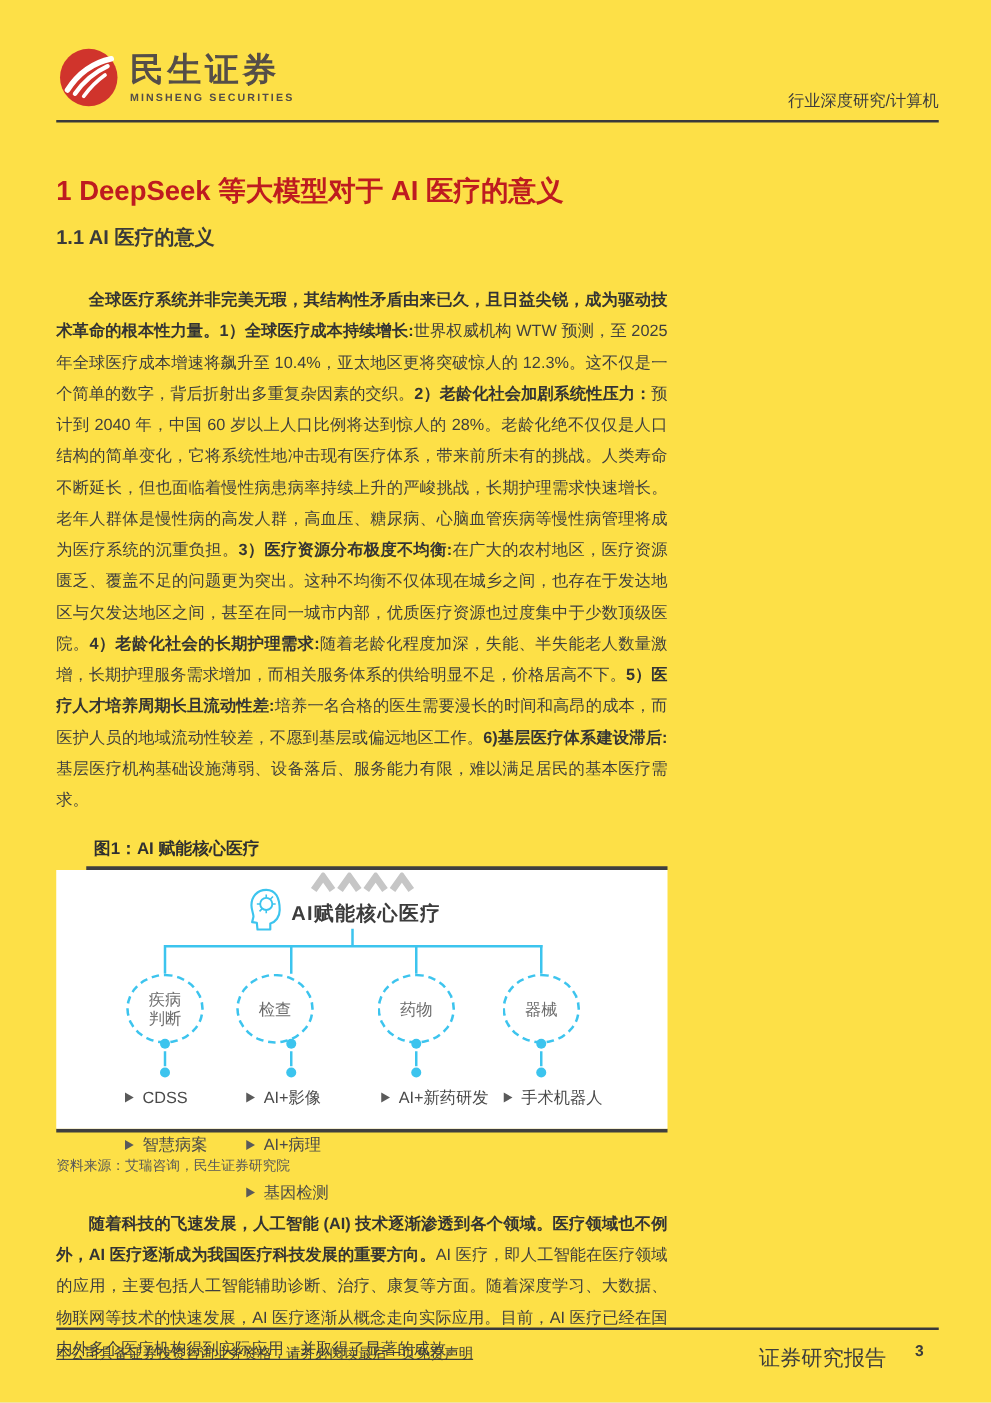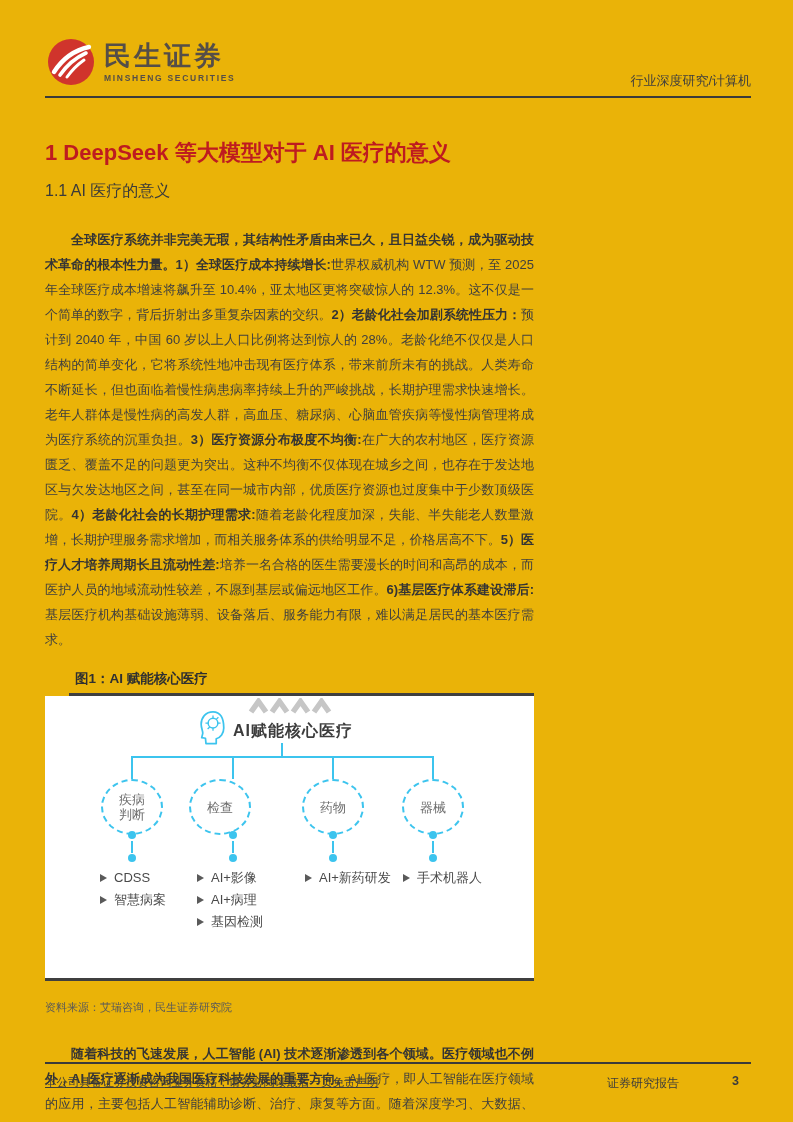--- a/index.html
+++ b/index.html
@@ -5,64 +5,64 @@
   :root{
     --brand-red:#d0342c;
     --heading-red:#be1b20;
     --accent:#3cc4ee;
     --ink:#3f3f3f;
     --rule:#3a3a3a;
   }
   *{box-sizing:border-box;}
   html,body{margin:0;padding:0;background:#e8e8e8;}
   .page{
-    position:relative;width:793px;height:1122px;background:#eab308;
+    position:relative;width:793px;height:1122px;background:#fde047;
     font-family:"Liberation Sans",sans-serif;color:var(--ink);
     margin:0 auto;overflow:hidden;
   }
   
   .header{position:absolute;left:45px;top:38px;width:706px;height:56px;}
   .brand{position:absolute;left:2px;top:0;display:flex;align-items:center;gap:9px;}
   .brand-text{display:flex;flex-direction:column;}
   .brand-cn{font-size:27px;font-weight:bold;color:#554e48;letter-spacing:3px;line-height:30px;}
   .brand-en{font-size:8.5px;font-weight:bold;color:#554e48;letter-spacing:1.7px;margin-top:2px;}
   .doc-type{position:absolute;right:0;bottom:4px;font-size:13px;color:#3e3e3e;}
   .header-rule{position:absolute;left:45px;top:96px;width:706px;height:2px;background:var(--rule);}
   
   .main{position:absolute;left:45px;top:0;width:489px;}
   h1.title{margin:140px 0 12px 0;font-size:22px;line-height:26px;font-weight:bold;color:var(--heading-red);}
-  h2.subtitle{margin:15px 0 14px 0;font-size:16px;line-height:20px;font-weight:normal;color:#3a3a3a;}
+  h2.subtitle{margin:15px 0 14px 0;font-size:16px;line-height:20px;font-weight:bold;color:#3a3a3a;}
   p.body-para{margin:26px 0 0 0;font-size:13px;line-height:25px;text-align:justify;color:var(--ink);text-indent:2em;}
   p.body-para .seg-b{font-weight:bold;color:#343434;}
   
   figure.fig{margin:15px 0 0 0;padding:0;width:489px;}
   figcaption.fig-caption{font-size:13.5px;font-weight:bold;color:#303030;padding:3px 0 5px 6px;border-bottom:3px solid #3f3f3f;margin-left:24px;}
-  .fig-canvas{position:relative;height:282px;width:489px;background:#fff;}
+  .fig-canvas{position:relative;height:207px;width:489px;background:#fff;}
   .chevrons{position:absolute;left:203px;top:2px;}
   .ai-head{position:absolute;left:154px;top:14px;}
   .fig-title{position:absolute;left:188px;top:25px;font-size:16px;font-weight:bold;color:#3c3c3c;letter-spacing:1px;}
   .stub{position:absolute;left:236px;top:47px;width:2px;height:13px;background:var(--accent);}
   .hline{position:absolute;left:87px;top:60px;width:302px;height:2px;background:var(--accent);}
   .v-solid{position:absolute;width:2px;height:23px;top:60px;background:var(--accent);}
   .node-circle{
     position:absolute;top:83px;width:62px;height:56px;border:2px dashed var(--accent);
     border-radius:50%;display:flex;align-items:center;justify-content:center;
     text-align:left;font-size:13px;line-height:15px;color:#6d6d6d;white-space:pre-line;background:#fff;
   }
   .dot{position:absolute;width:8px;height:8px;border-radius:50%;background:var(--accent);}
   .v-dash{position:absolute;width:0;height:12px;border-left:2px dashed var(--accent);}
-  .node-items{position:absolute;top:171px;display:flex;flex-direction:column;}
+  .node-items{position:absolute;top:171px;display:flex;flex-direction:column;gap:16px;}
   .item-row{display:flex;align-items:flex-start;gap:7px;font-size:13px;line-height:22px;color:#4a4a4a;}
   .arrow{width:0;height:0;border-left:7px solid #5a5a5a;border-top:4px solid transparent;border-bottom:4px solid transparent;margin-top:7px;flex:0 0 auto;}
   .fig-rule{height:3px;background:#3f3f3f;}
   .fig-source{font-size:11px;color:#595959;margin-top:19px;}
   
   .footer-rule{position:absolute;left:45px;top:1062px;width:706px;height:2px;background:var(--rule);}
   .footer-left{position:absolute;left:45px;top:1075px;font-size:11.5px;color:#3c3c3c;text-decoration:underline;}
-  .footer-right{position:absolute;left:607px;top:1075px;font-size:12px;color:#3c3c3c;}
+  .footer-right{position:absolute;left:607px;top:1075px;font-size:17px;color:#3c3c3c;}
   .footer-page{position:absolute;left:732px;top:1074px;font-size:12.5px;font-weight:bold;color:#3c3c3c;}
 </style>
 </head>
 <body>
 
 <div class="page">
 
   <div class="header">
     <div class="brand">
       <svg width="48" height="48" viewBox="0 0 48 48">

